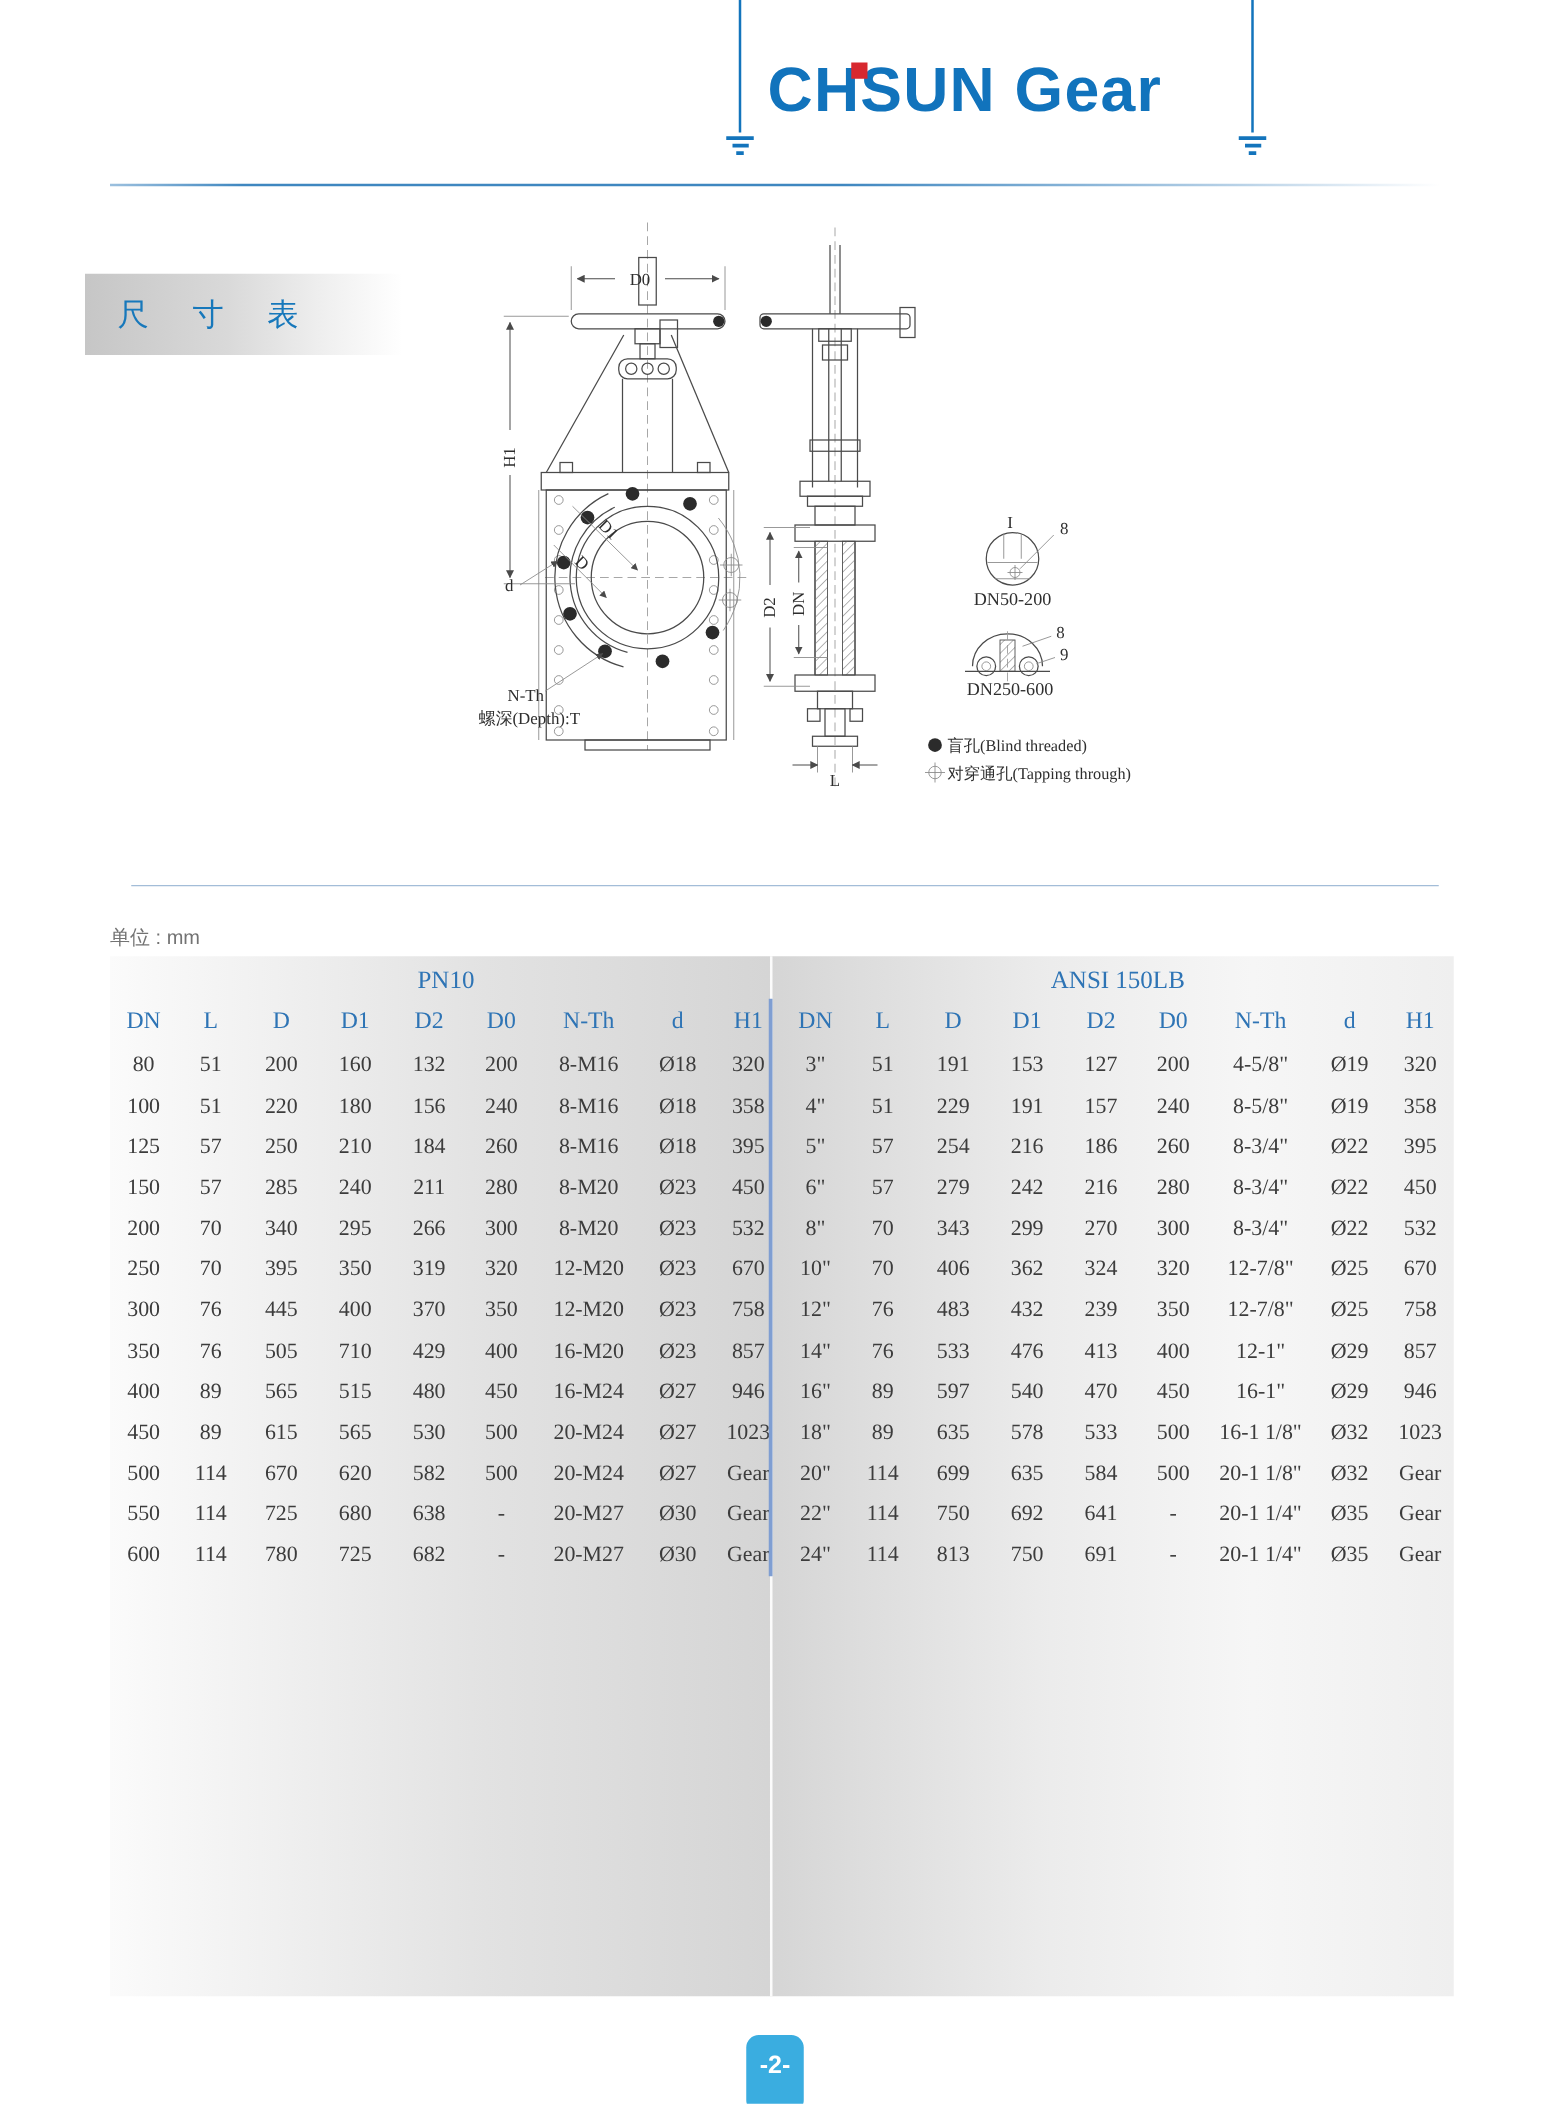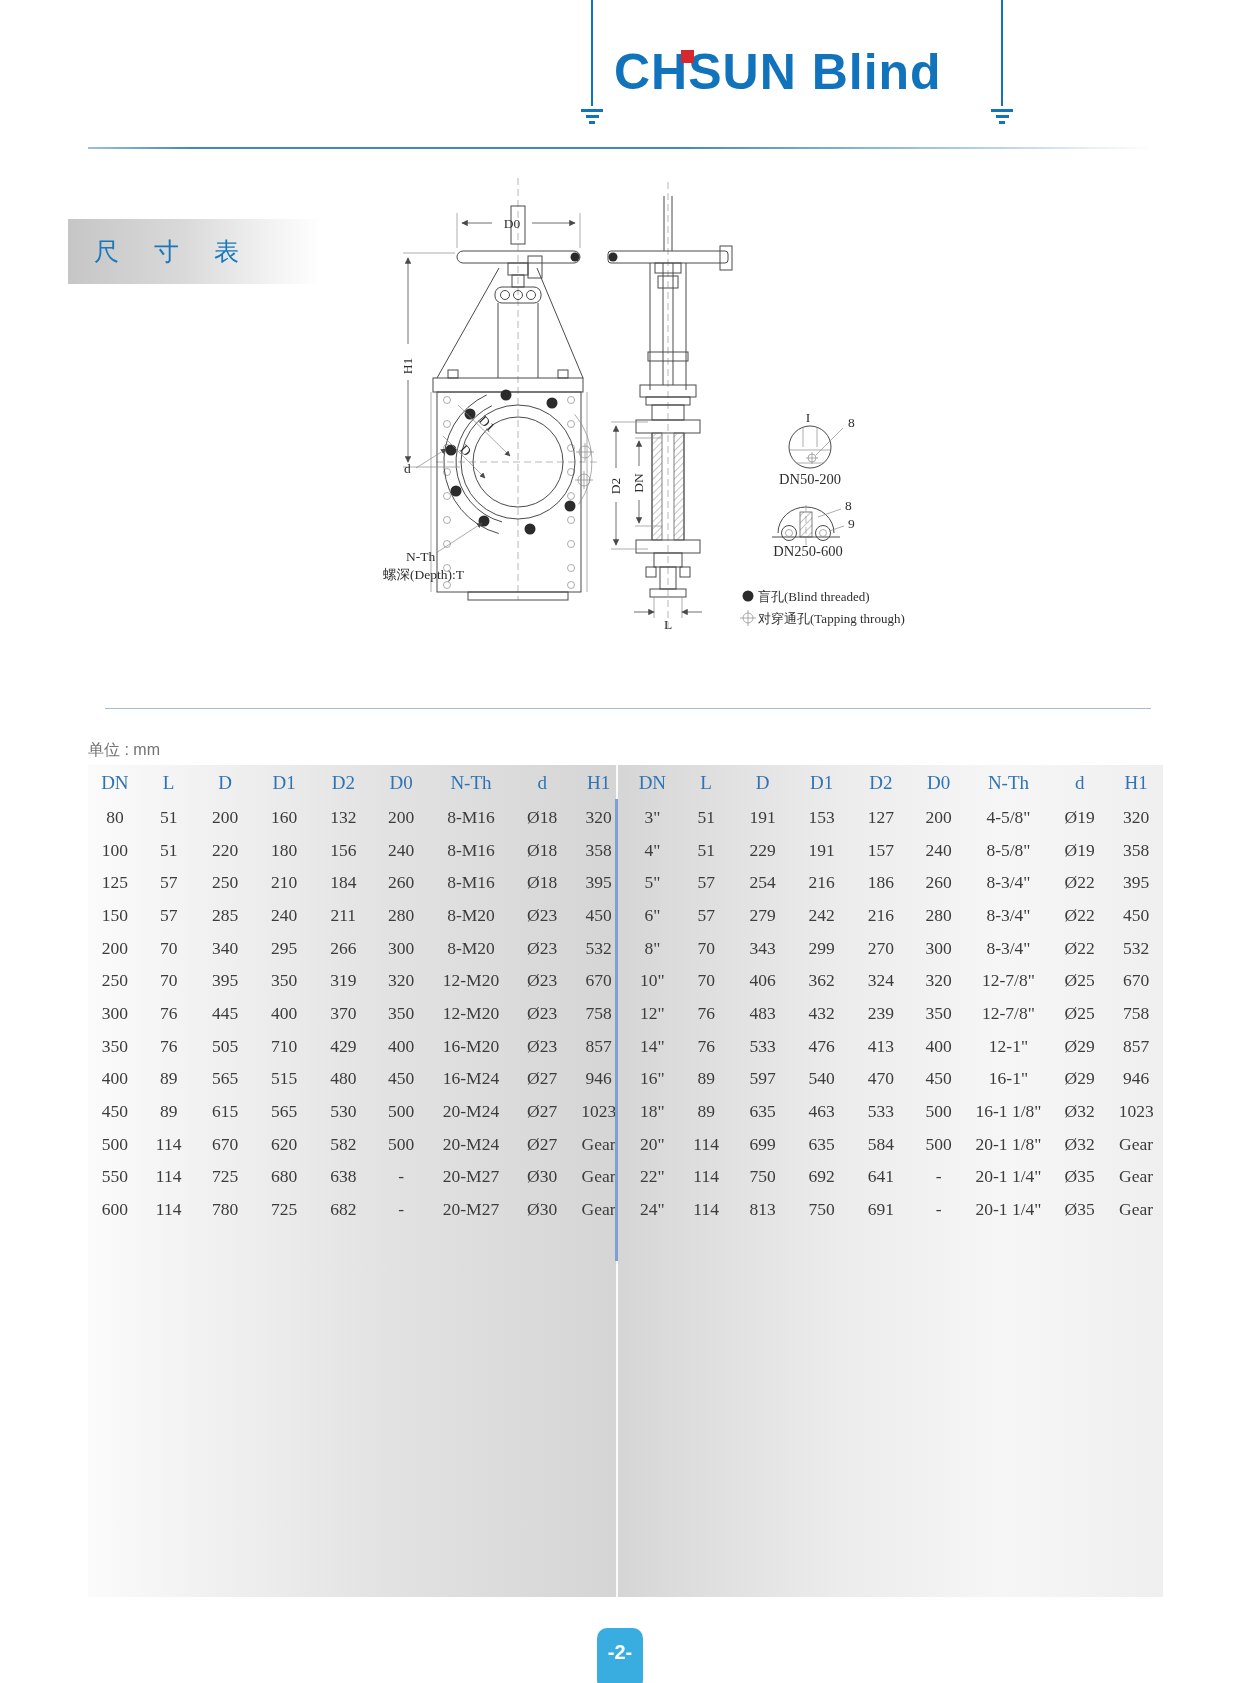--- a/index.html
+++ b/index.html
@@ -79,21 +79,21 @@
 </head>
 <body>
 
 <div class="ground ground-left">
   <div class="gline"></div>
     <div class="gb1"></div>
     <div class="gb2"></div>
     <div class="gb3"></div>
 </div>
 <div class="logo">
-  <span>CH</span><span>SUN Blind</span>
+  <span>CH</span><span>SUN Gear</span>
   <span class="reddot"></span>
 </div>
 <div class="ground ground-right">
   <div class="gline"></div>
     <div class="gb1"></div>
     <div class="gb2"></div>
     <div class="gb3"></div>
 </div>
 <div class="header-rule"></div>
 
@@ -305,20 +305,24 @@
     </g>
     <text class="dleg" x="758" y="623">对穿通孔(Tapping through)</text>
   </g>
 </svg>
 </div>
 
 <div class="pre-table-rule"></div>
 <div class="unit-label">单位 : mm</div>
 
 <div class="table-area">
+  <div class="thead-groups">
+    <div class="tgroup">PN10</div>
+    <div class="tgroup">ANSI 150LB</div>
+  </div>
   <div class="thead-cols">
     <div class="cols-half">
         <span class="thcell">DN</span>
         <span class="thcell">L</span>
         <span class="thcell">D</span>
         <span class="thcell">D1</span>
         <span class="thcell">D2</span>
         <span class="thcell">D0</span>
         <span class="thcell">N-Th</span>
         <span class="thcell">d</span>
@@ -579,21 +583,21 @@
           <span class="tcell">470</span>
           <span class="tcell">450</span>
           <span class="tcell">16-1"</span>
           <span class="tcell">Ø29</span>
           <span class="tcell">946</span>
         </div>
         <div class="trow">
           <span class="tcell">18"</span>
           <span class="tcell">89</span>
           <span class="tcell">635</span>
-          <span class="tcell">463</span>
+          <span class="tcell">578</span>
           <span class="tcell">533</span>
           <span class="tcell">500</span>
           <span class="tcell">16-1 1/8"</span>
           <span class="tcell">Ø32</span>
           <span class="tcell">1023</span>
         </div>
         <div class="trow">
           <span class="tcell">20"</span>
           <span class="tcell">114</span>
           <span class="tcell">699</span>

